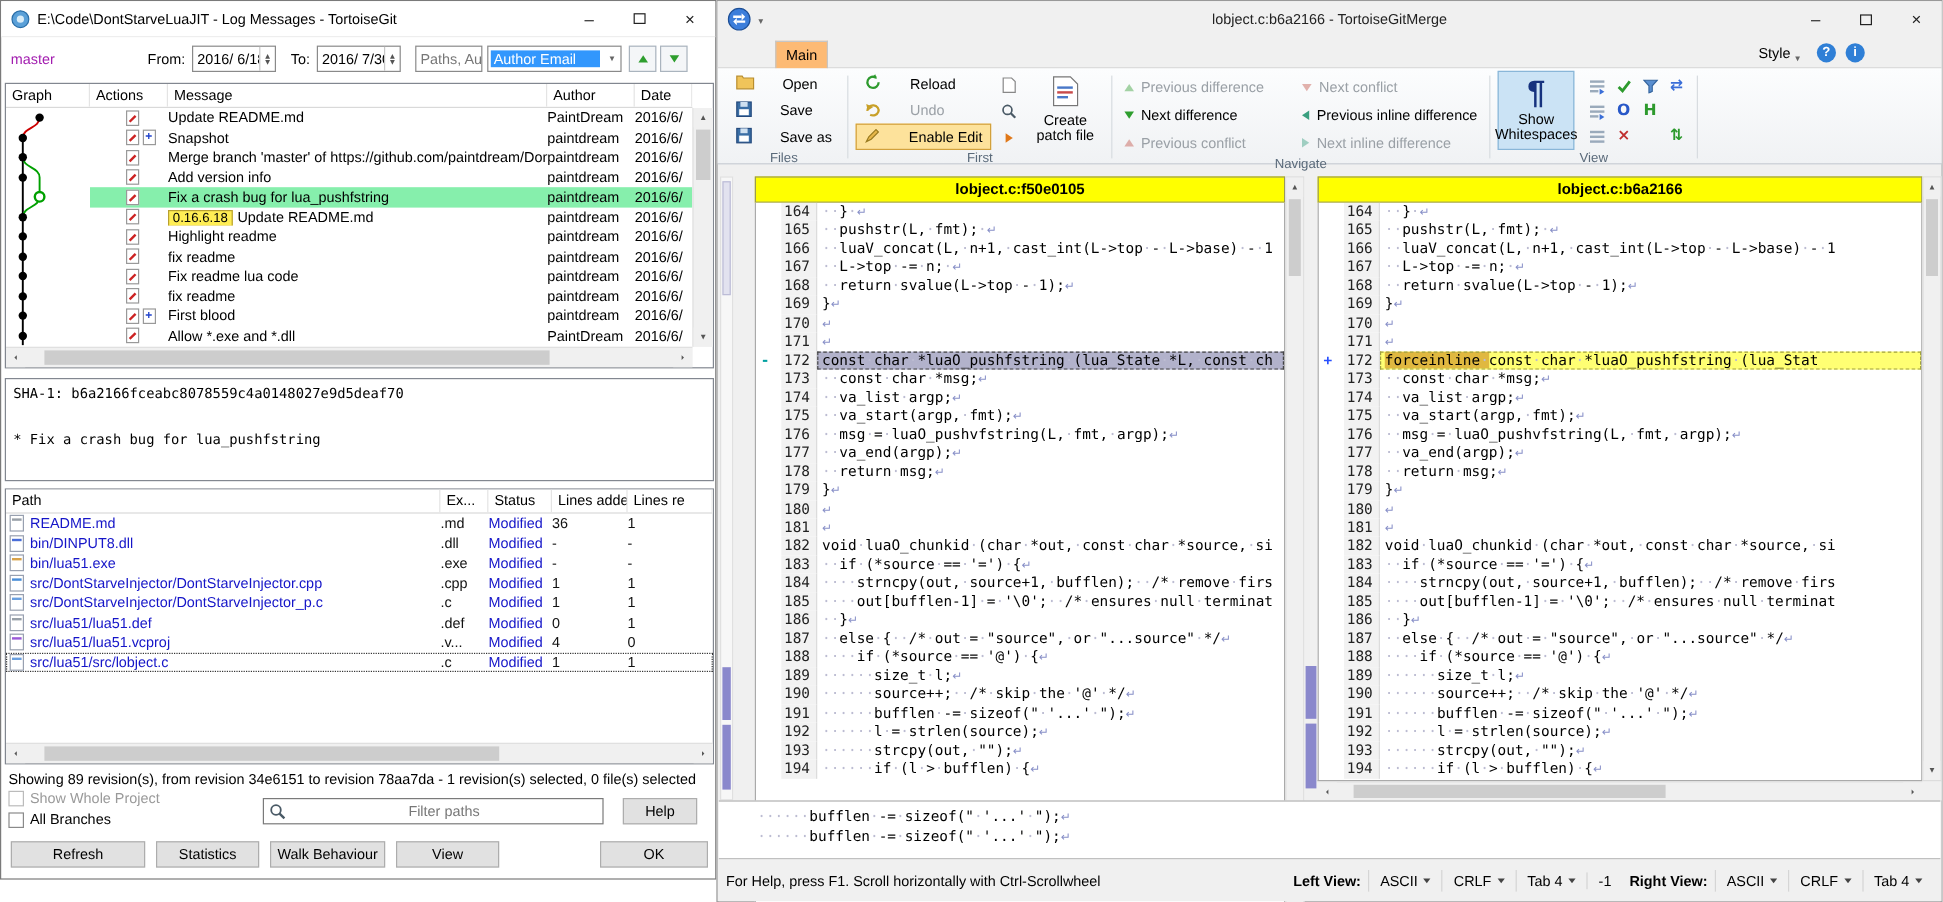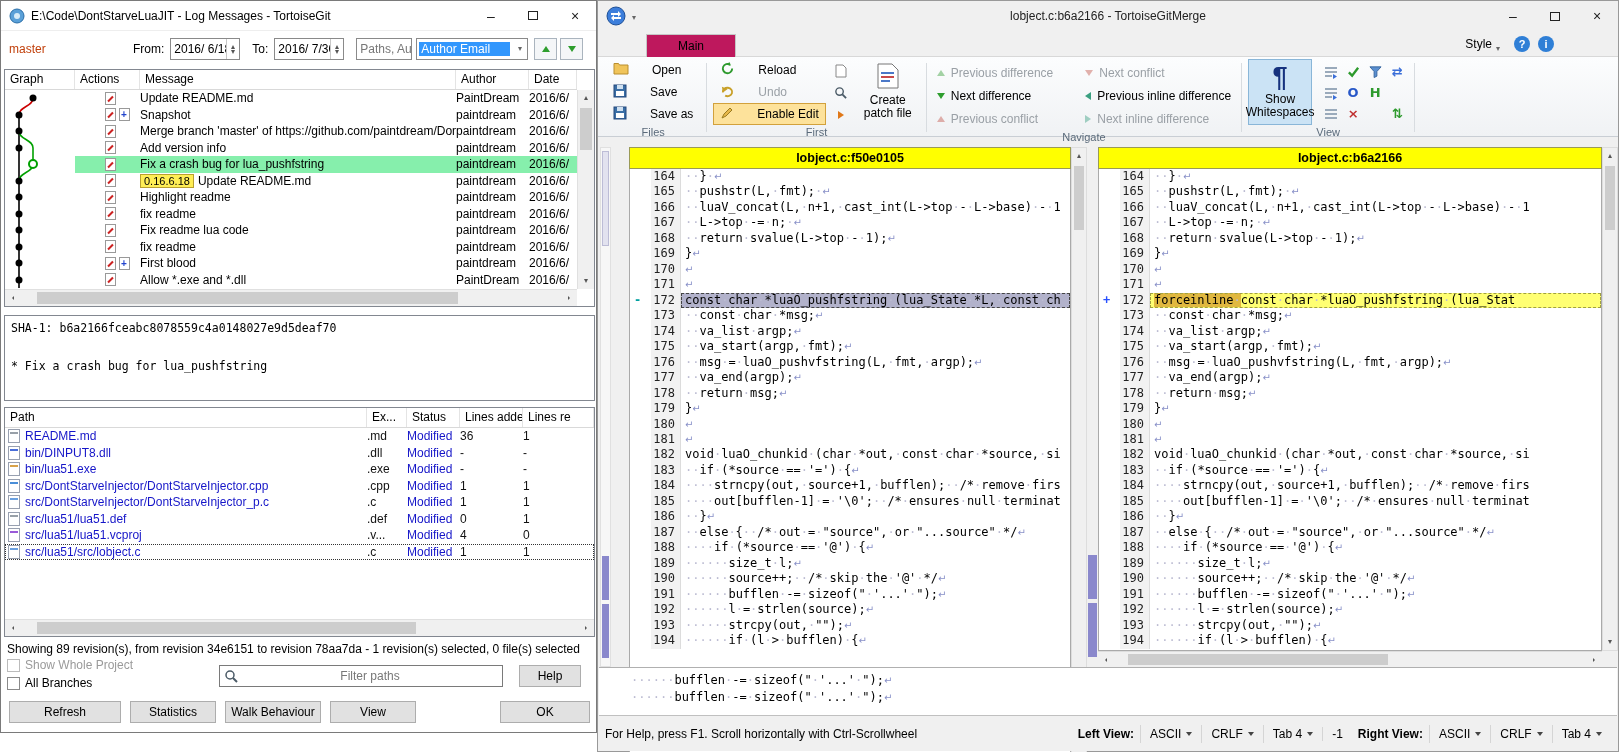--- a/index.html
+++ b/index.html
@@ -29,21 +29,21 @@
   .hscroll .sbtn{width:16px;height:100%}
   .hchan{flex:1;position:relative;height:100%}
   .hthumb{position:absolute;top:2px;bottom:2px;background:#cdcdcd}
   .mono{font-family:"DejaVu Sans Mono",monospace}
 
   
   #log-win{position:absolute;left:0;top:0;width:597px;height:733px;background:#fff;border:1px solid #7a7a7a}
   #log-win .titlebar{background:#fff;border-bottom:1px solid #eee}
   .wtitle{font-size:12px;white-space:nowrap;overflow:hidden}
   .lw-toolbar{position:absolute;left:0;top:30px;width:100%;height:36px;display:flex;align-items:center}
-  .branch{color:#c2410c;margin:0 0 0 8px;width:124px}
+  .branch{color:#a21caf;margin:0 0 0 8px;width:114px}
   .flabel{margin:0 6px 0 0}
   .datebox{width:70px;height:22px;border:1px solid #8a8a8a;background:#fff;display:flex;align-items:center;margin-right:12px}
   .datebox .dval{flex:1;padding-left:3px;font-size:12px;white-space:nowrap;overflow:hidden}
   .spin{width:13px;height:100%;border-left:1px solid #c8c8c8;display:flex;flex-direction:column;align-items:center;justify-content:center;gap:1px}
   .textbox{width:56px;height:22px;border:1px solid #8a8a8a;background:#fff;display:flex;align-items:center;margin-right:4px;overflow:hidden}
   .textbox .cue{color:#777;padding-left:3px;white-space:nowrap}
   .combo{width:112px;height:22px;border:1px solid #8a8a8a;background:#fff;display:flex;align-items:center;margin-right:6px}
   .combo-sel{flex:1;margin:2px;padding:0 2px;background:#3297fd;color:#fff;white-space:nowrap;overflow:hidden}
   .combo-btn{width:15px;display:flex;justify-content:center}
   .tbbtn{width:23px;height:22px;border:1px solid #aab4be;background:#f4f6f8;display:flex;align-items:center;justify-content:center;margin-right:3px}
@@ -110,21 +110,21 @@
   #btnrow .btn:nth-child(2){width:86px}
   #btnrow .btn:nth-child(3){width:96px}
   #btnrow .btn:nth-child(4){width:86px}
   #btnrow .ok{margin-left:auto;width:90px}
 
   
   #merge-win{position:absolute;left:597px;top:0;width:1022px;height:752px;background:#f0f0f0;border:1px solid #999}
   #merge-win .titlebar{background:#f0f0f0}
   .mtitle{position:absolute;left:0;right:0;text-align:center;font-size:12px;color:#222;pointer-events:none}
   #tabrow{position:absolute;left:0;top:30px;right:0;height:26px;background:#f0f0f0;border-bottom:1px solid #d8d8d8}
-  #main-tab{position:absolute;left:48px;top:3px;height:23px;padding:4px 31px 0;background:#be185d;border:1px solid #c6c6c6;border-bottom:none}
+  #main-tab{position:absolute;left:48px;top:3px;height:23px;padding:4px 8px 0;background:#fdba74;border:1px solid #c6c6c6;border-bottom:none}
   #style-btn{position:absolute;right:118px;top:6px;display:flex;align-items:flex-end;gap:4px}
   .circ{position:absolute;top:5px;width:16px;height:16px;border-radius:50%;background:#2f7fd6;color:#fff;font-size:11px;font-weight:bold;display:flex;align-items:center;justify-content:center}
   #help-circ{right:88px}#info-circ{right:64px}
   #ribbon{position:absolute;left:0;top:56px;right:0;height:80px;background:linear-gradient(#fcfdfe,#f0f2f4);border-bottom:1px solid #c9ced4;display:flex;align-items:stretch;padding:2px 0 0 4px}
   .rgroup{display:flex;flex-direction:column;padding:0 4px}
   .rsep{width:1px;background:#d8dce0;margin:4px 2px}
   .gbody{flex:1;display:flex}
   .files-body{flex-direction:column}
   .rbtn{display:flex;align-items:center;gap:23px;height:22px;padding:1px 6px;white-space:nowrap;border:1px solid transparent}
   .rbtn.dis .rtext{color:#9aa0a6}

